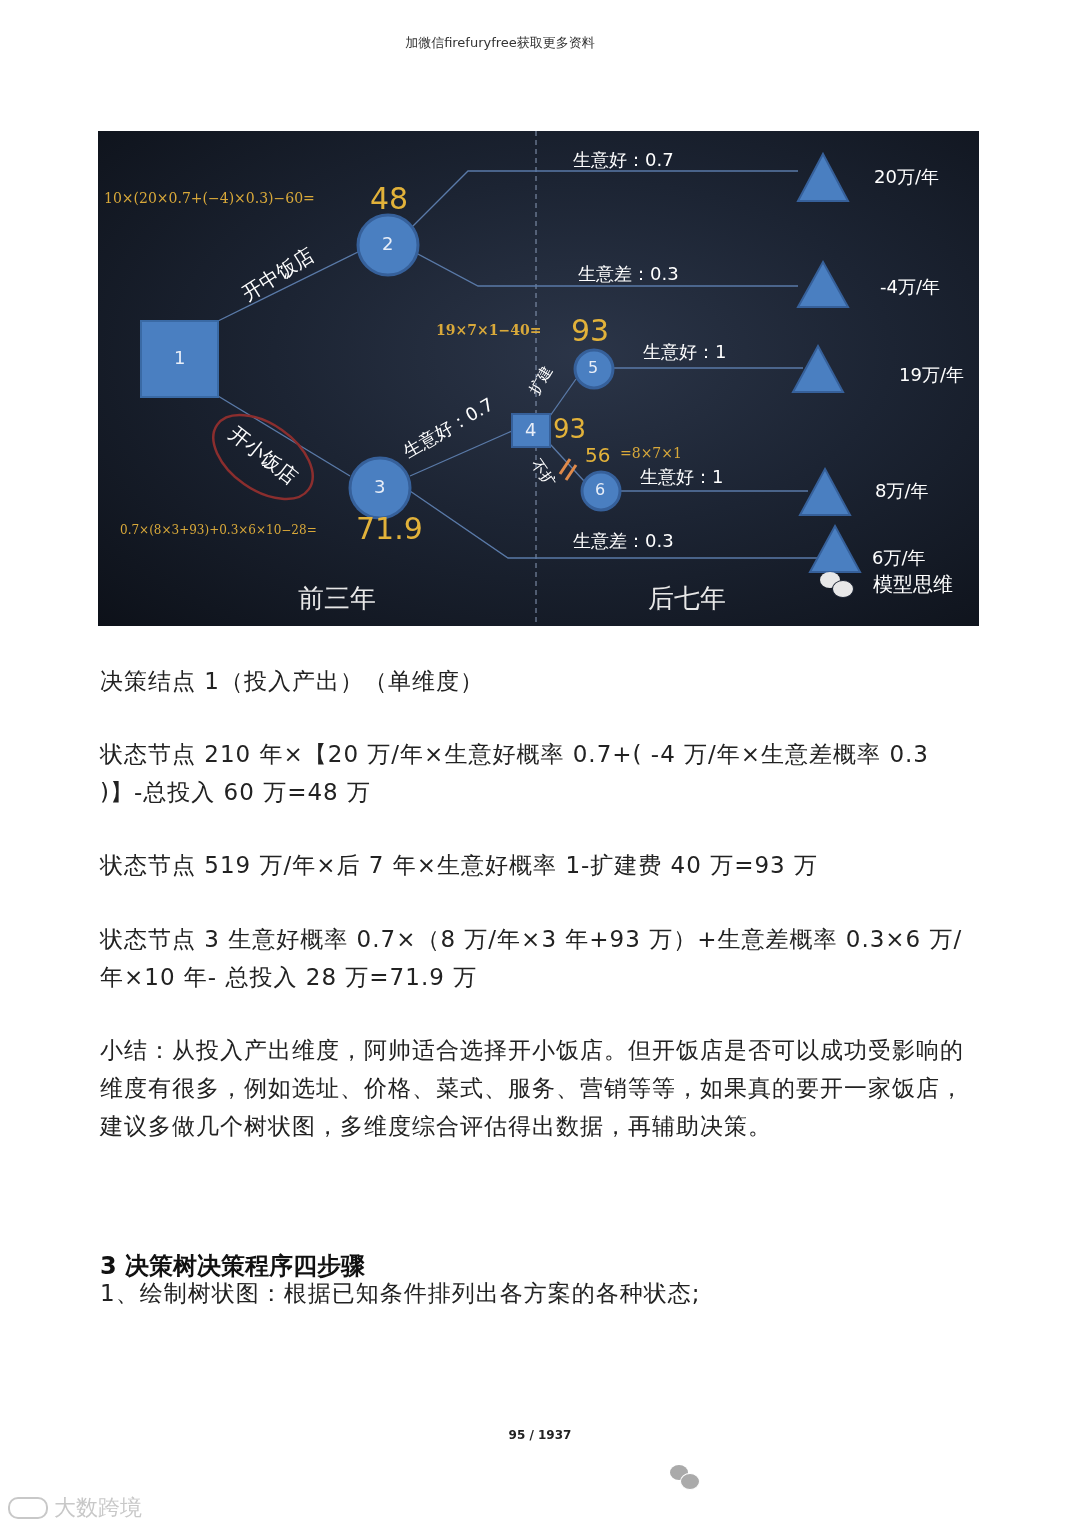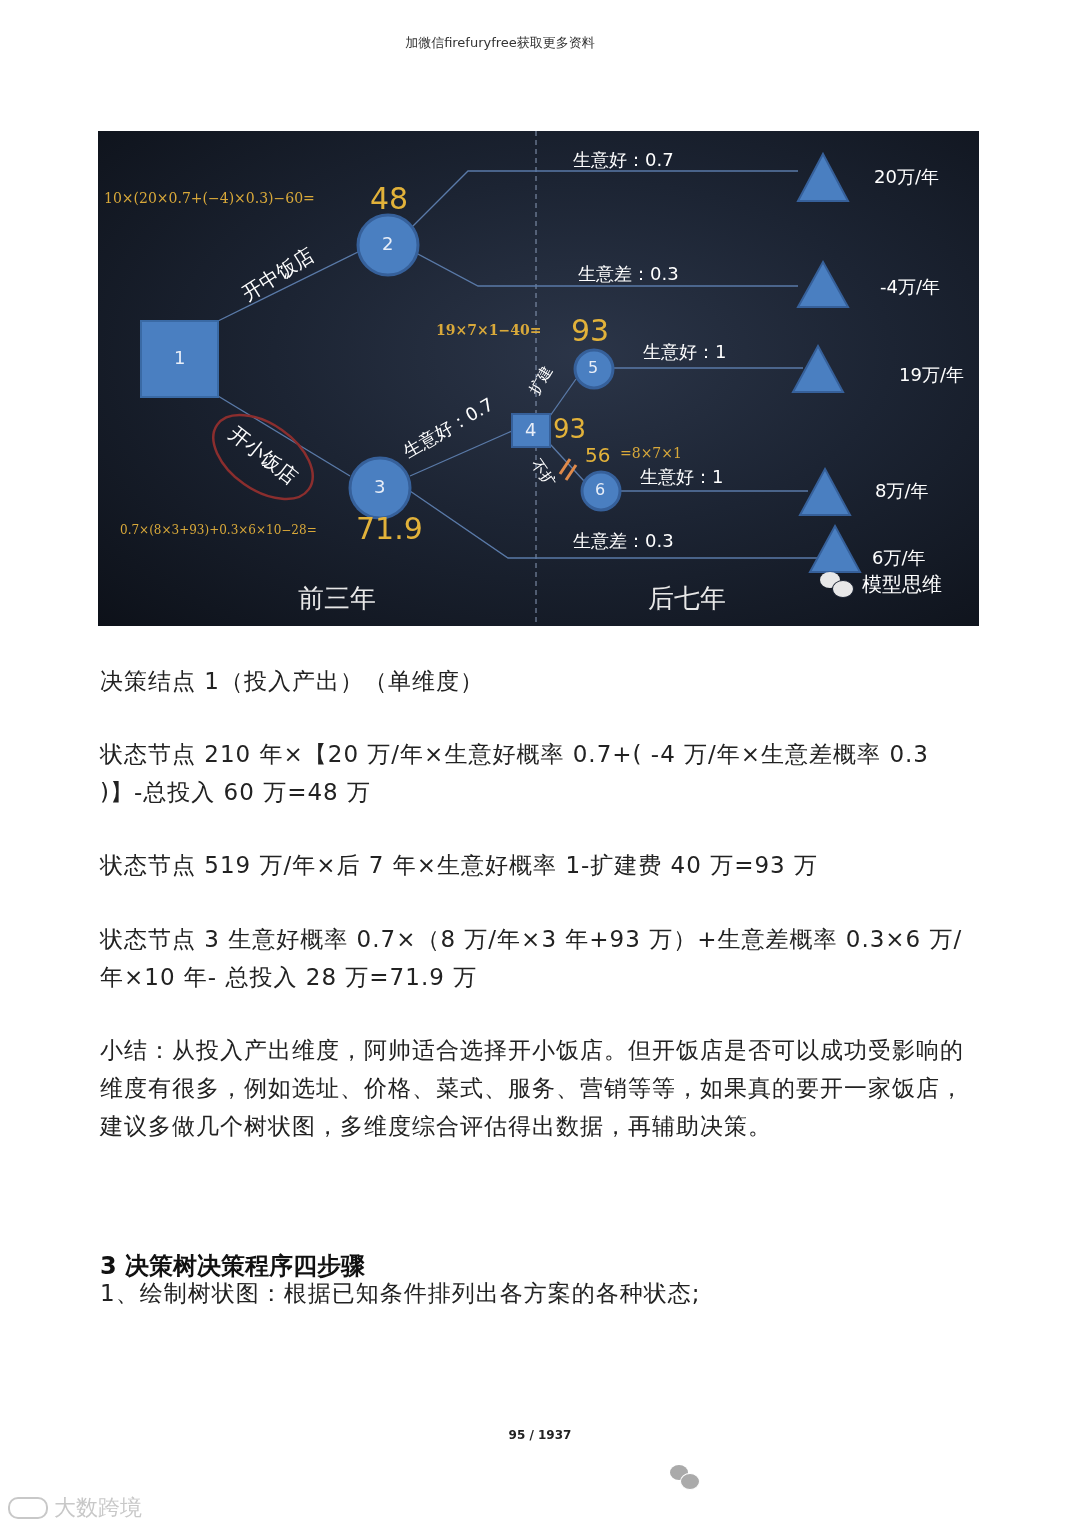--- a/index.html
+++ b/index.html
@@ -107,21 +107,21 @@
   <div class="t gold" style="left:473px;top:182px;font-size:30px;">93</div>
   <div class="t gold" style="left:455px;top:283px;font-size:26px;">93</div>
   <div class="t gold" style="left:487px;top:312px;font-size:20px;text-align:right;">56</div>
   <div class="t formula" style="left:522px;top:314px;">=8×7×1</div>
   <div class="t formula" style="left:22px;top:392px;font-size:12px;">0.7×(8×3+93)+0.3×6×10−28=</div>
   <div class="t gold" style="left:258px;top:380px;font-size:30px;">71.9</div>
 
   <div class="t" style="left:200px;top:450px;font-size:26px;color:#e8e8e8;">前三年</div>
   <div class="t" style="left:550px;top:450px;font-size:26px;color:#e8e8e8;">后七年</div>
 
-  <div class="t" style="left:722px;top:440px;font-size:20px;display:flex;align-items:center;gap:8px;">
+  <div class="t" style="left:722px;top:440px;font-size:20px;display:flex;align-items:center;gap:19px;">
     <span style="display:inline-block;width:34px;height:26px;position:relative;">
       <span style="position:absolute;left:0;top:0;width:20px;height:16px;border-radius:50%;background:#e8e8e8;"></span>
       <span style="position:absolute;left:12px;top:8px;width:20px;height:16px;border-radius:50%;background:#e8e8e8;border:1px solid #1c2433;"></span>
     </span>
     <span>模型思维</span>
   </div>
 </div>
 
 <div class="para" style="top:662px;">决策结点 1（投入产出）（单维度）</div>
 <div class="para" style="top:735px;">状态节点 210 年×【20 万/年×生意好概率 0.7+( -4 万/年×生意差概率 0.3 )】-总投入 60 万=48 万</div>

